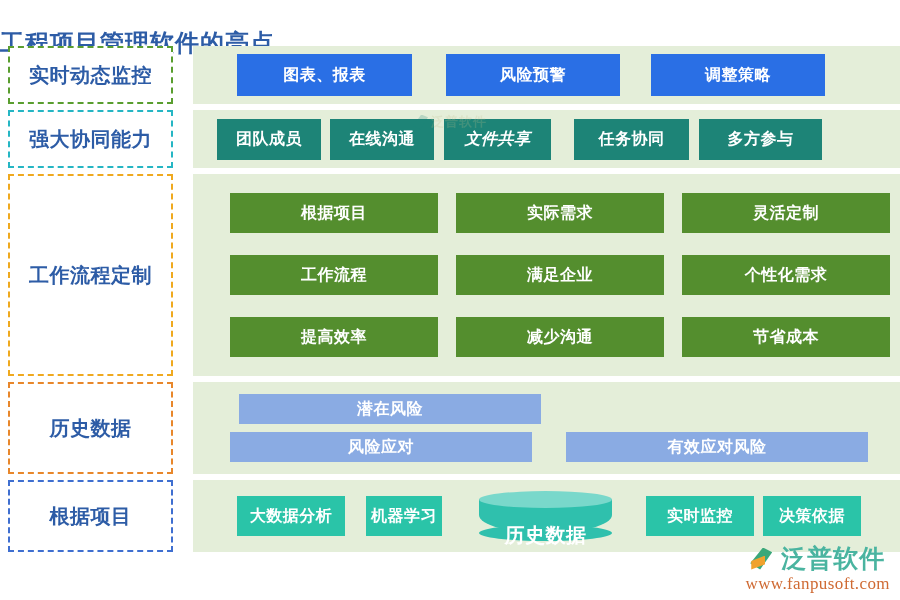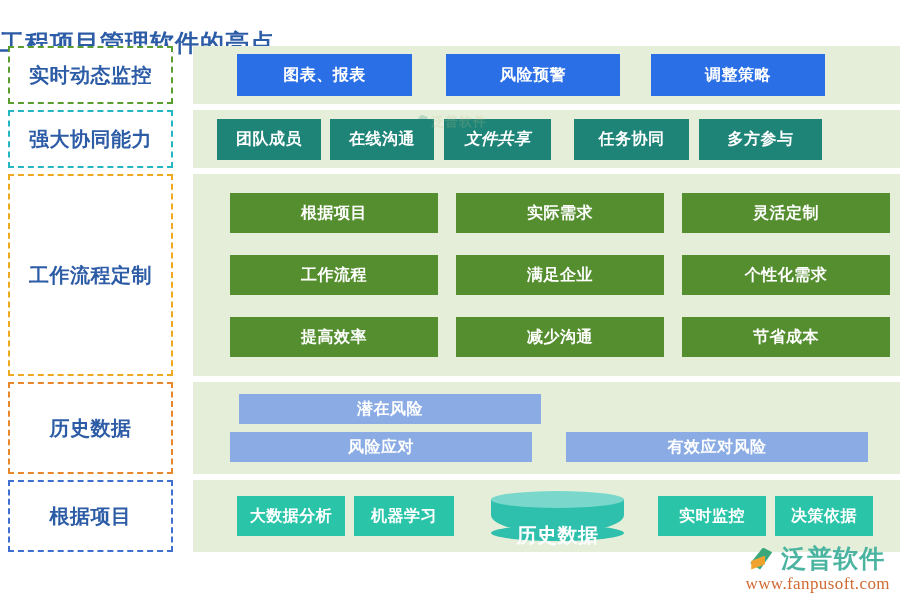--- a/index.html
+++ b/index.html
@@ -121,21 +121,21 @@
   .r4 .w-right { width: 302px; margin-left: 34px; }
   .r4 .prow + .prow { margin-top: 8px; }
 
   
   .r5 { height: 72px; }
   .r5 .cat-label { border: 2px dashed #3f6fd0; }
   .r5 .panel { padding: 8px 23px; }
   .r5 .prow { justify-content: flex-start; align-items: center; }
   .r5 .box { background: #2ac4a8; height: 40px; }
   .r5 .b0 { width: 108px; margin-left: 21px; }
-  .r5 .b1 { width: 100px; margin-left: 9px; }
+  .r5 .b1 { width: 76px; margin-left: 21px; }
   .r5 .b3 { width: 108px; margin-left: 34px; }
   .r5 .b4 { width: 98px; margin-left: 9px; }
 
   
   .cylinder {
     position: relative;
     width: 133px;
     height: 50px;
     margin-left: 37px;
     display: flex;

